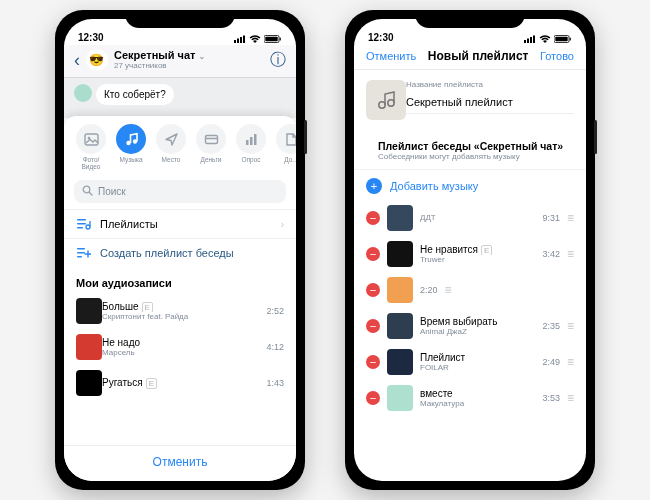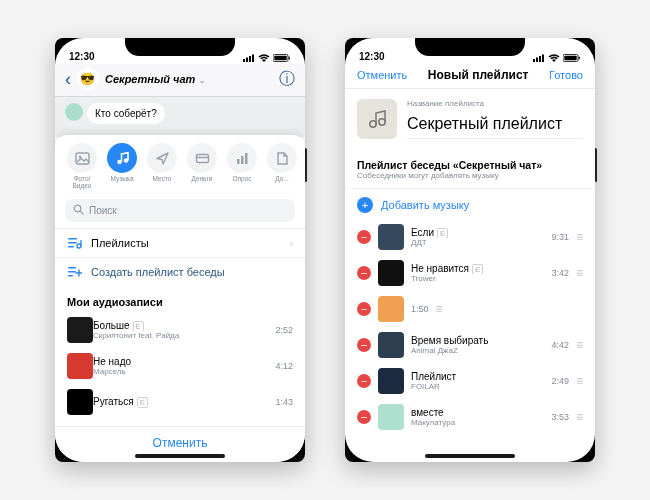--- a/index.html
+++ b/index.html
@@ -3,22 +3,22 @@
 <meta charset="utf-8">
 <style>
   * { box-sizing: border-box; margin: 0; padding: 0; }
   body {
     background: #f4f4f4;
     font-family: -apple-system, "Helvetica Neue", Arial, sans-serif;
     width: 650px; height: 500px; overflow: hidden;
     display: flex; justify-content: center; align-items: center; gap: 40px;
   }
   .phone {
-    width: 250px; height: 424px;
-    background: #000; border-radius: 8px; 
+    width: 250px; height: 480px;
+    background: #000; border-radius: 28px; padding: 9px;
     position: relative; box-shadow: 0 8px 24px rgba(0,0,0,.25);
   }
   .phone::before { 
     content:""; position:absolute; right:-2px; top:110px; width:3px; height:34px;
     background:#222; border-radius:2px;
   }
   .screen {
     width: 100%; height: 100%; background: #fff;
     border-radius: 28px; overflow: hidden; position: relative;
     display: flex; flex-direction: column;
@@ -42,21 +42,21 @@
 
   
   .chat-wrap { background:#edeef0; flex:0 0 auto; }
   .chat-head {
     display:flex; align-items:center; gap:6px; padding:4px 10px 6px;
     border-bottom:1px solid #d7d8dc; background:#f7f7f9;
   }
   .back-ch { color:#2a5885; font-size:18px; }
   .avatar { width:22px; height:22px; border-radius:50%; background:#fff;
     display:flex; align-items:center; justify-content:center; font-size:12px; }
-  .ct { flex:1; line-height:1.1;font-style:italic; }
+  .ct { flex:1; line-height:1.1; }
   .ct .t { font-size:11px; font-weight:600; }
   .ct .s { font-size:8px; color:#818c99; }
   .info-ic { color:#2a5885; }
   .bubble-area { padding:6px 10px 8px; font-size:10px; }
   .sender { color:#2a5885; font-size:8px; margin:0 0 1px 26px;}
   .bubble { background:#fff; border-radius:12px; padding:5px 8px; margin-left:22px; width:fit-content; max-width:170px; }
   .bub-av { width:18px; height:18px; border-radius:50%; background:#ccc; position:absolute; }
   .row-rel { position:relative; margin-bottom:5px; }
 
   
@@ -105,32 +105,32 @@
     border-top:1px solid #eee; margin-top:auto;
   }
 
   
   .nav {
     display:flex; align-items:center; justify-content:space-between;
     padding:4px 12px 6px; border-bottom:1px solid #eaeaea;
   }
   .nav .l, .nav .r { font-size:11px; color:#2787f5; }
   .nav .c { font-size:12px; font-weight:700; }
-  .pl-head { display:flex; gap:10px; padding:10px 12px; }
+  .pl-head { display:flex; gap:0; padding:10px 12px; }
   .pl-cover {
     width:40px; height:40px; border-radius:6px; background:#e6e3dc;
     display:flex; align-items:center; justify-content:center; font-size:18px; color:#555;
   }
   .pl-fields { flex:1; }
   .pl-label { font-size:8px; color:#818c99; margin-bottom:3px;}
   .pl-input {
-    width:100%; border:none; border-bottom:1px solid #eee; font-size:16px; padding:4px 0 5px;
+    width:100%; border:none; border-bottom:1px solid #eee; font-size:11px; padding:4px 0 5px;
     outline:none;
   }
-  .pl-section { padding:10px 12px 2px; }
+  .pl-section { padding:10px 12px 2px;margin-left:12px; }
   .pl-section .h { font-size:10.5px; font-weight:600; }
   .pl-section .sub { font-size:8px; color:#818c99; }
   .add-music {
     display:flex; align-items:center; gap:8px; padding:8px 12px 6px; font-size:11px; color:#2787f5;
     border-top:1px solid #f3f3f3; margin-top:6px;
   }
   .add-ic { width:16px; height:16px; border-radius:50%; background:#2787f5; color:#fff;
     display:flex; align-items:center; justify-content:center; font-size:11px; line-height:1;}
   .ptrack { display:flex; align-items:center; gap:7px; padding:5px 12px; }
   .del {
@@ -174,20 +174,21 @@
           </span>
       </span>
     </div>
 
     <div class="chat-wrap">
       <div class="chat-head">
         <span class="back-ch">‹</span>
         <span class="avatar">😎</span>
         <div class="ct">
           <div class="t"><span>Секретный чат</span> <span style="font-size:8px;color:#99a2ad">⌄</span></div>
+          <div class="s">27 участников</div>
         </div>
         <span class="info-ic">ⓘ</span>
       </div>
       <div class="bubble-area">
         <div class="row-rel">
           <div class="bub-av" style="background:#adc;"></div>
           <div class="bubble" style="margin-top:0">Кто соберёт?</div>
         </div>
       </div>
     </div>
@@ -379,50 +380,49 @@
     <div class="add-music">
       <span class="add-ic">+</span>
       <span>Добавить музыку</span>
     </div>
 
     <div id="right-tracks" class="scrollable">
         <div class="ptrack">
           <span class="del">–</span>
           <div class="cover" style="background:#34495e"></div>
           <div class="tmeta">
-            <div class="tt">Если<span class="e-badge">E</span></div>
             <div class="ta">ДДТ</div>
           </div>
           <div class="tdur">9:31</div>
           <span class="grip">≡</span>
         </div>
         <div class="ptrack">
           <span class="del">–</span>
           <div class="cover" style="background:#111"></div>
           <div class="tmeta">
             <div class="tt">Не нравится<span class="e-badge">E</span></div>
             <div class="ta">Truwer</div>
           </div>
           <div class="tdur">3:42</div>
           <span class="grip">≡</span>
         </div>
         <div class="ptrack">
           <span class="del">–</span>
           <div class="cover" style="background:#f0a050"></div>
-          <div class="tdur">1:50</div>
+          <div class="tdur">2:20</div>
           <span class="grip">≡</span>
         </div>
         <div class="ptrack">
           <span class="del">–</span>
           <div class="cover" style="background:#2c3e50"></div>
           <div class="tmeta">
             <div class="tt">Время выбирать</div>
             <div class="ta">Animal ДжаZ</div>
           </div>
-          <div class="tdur">4:42</div>
+          <div class="tdur">2:35</div>
           <span class="grip">≡</span>
         </div>
         <div class="ptrack">
           <span class="del">–</span>
           <div class="cover" style="background:#1b2a40"></div>
           <div class="tmeta">
             <div class="tt">Плейлист</div>
             <div class="ta">FOILAR</div>
           </div>
           <div class="tdur">2:49</div>

